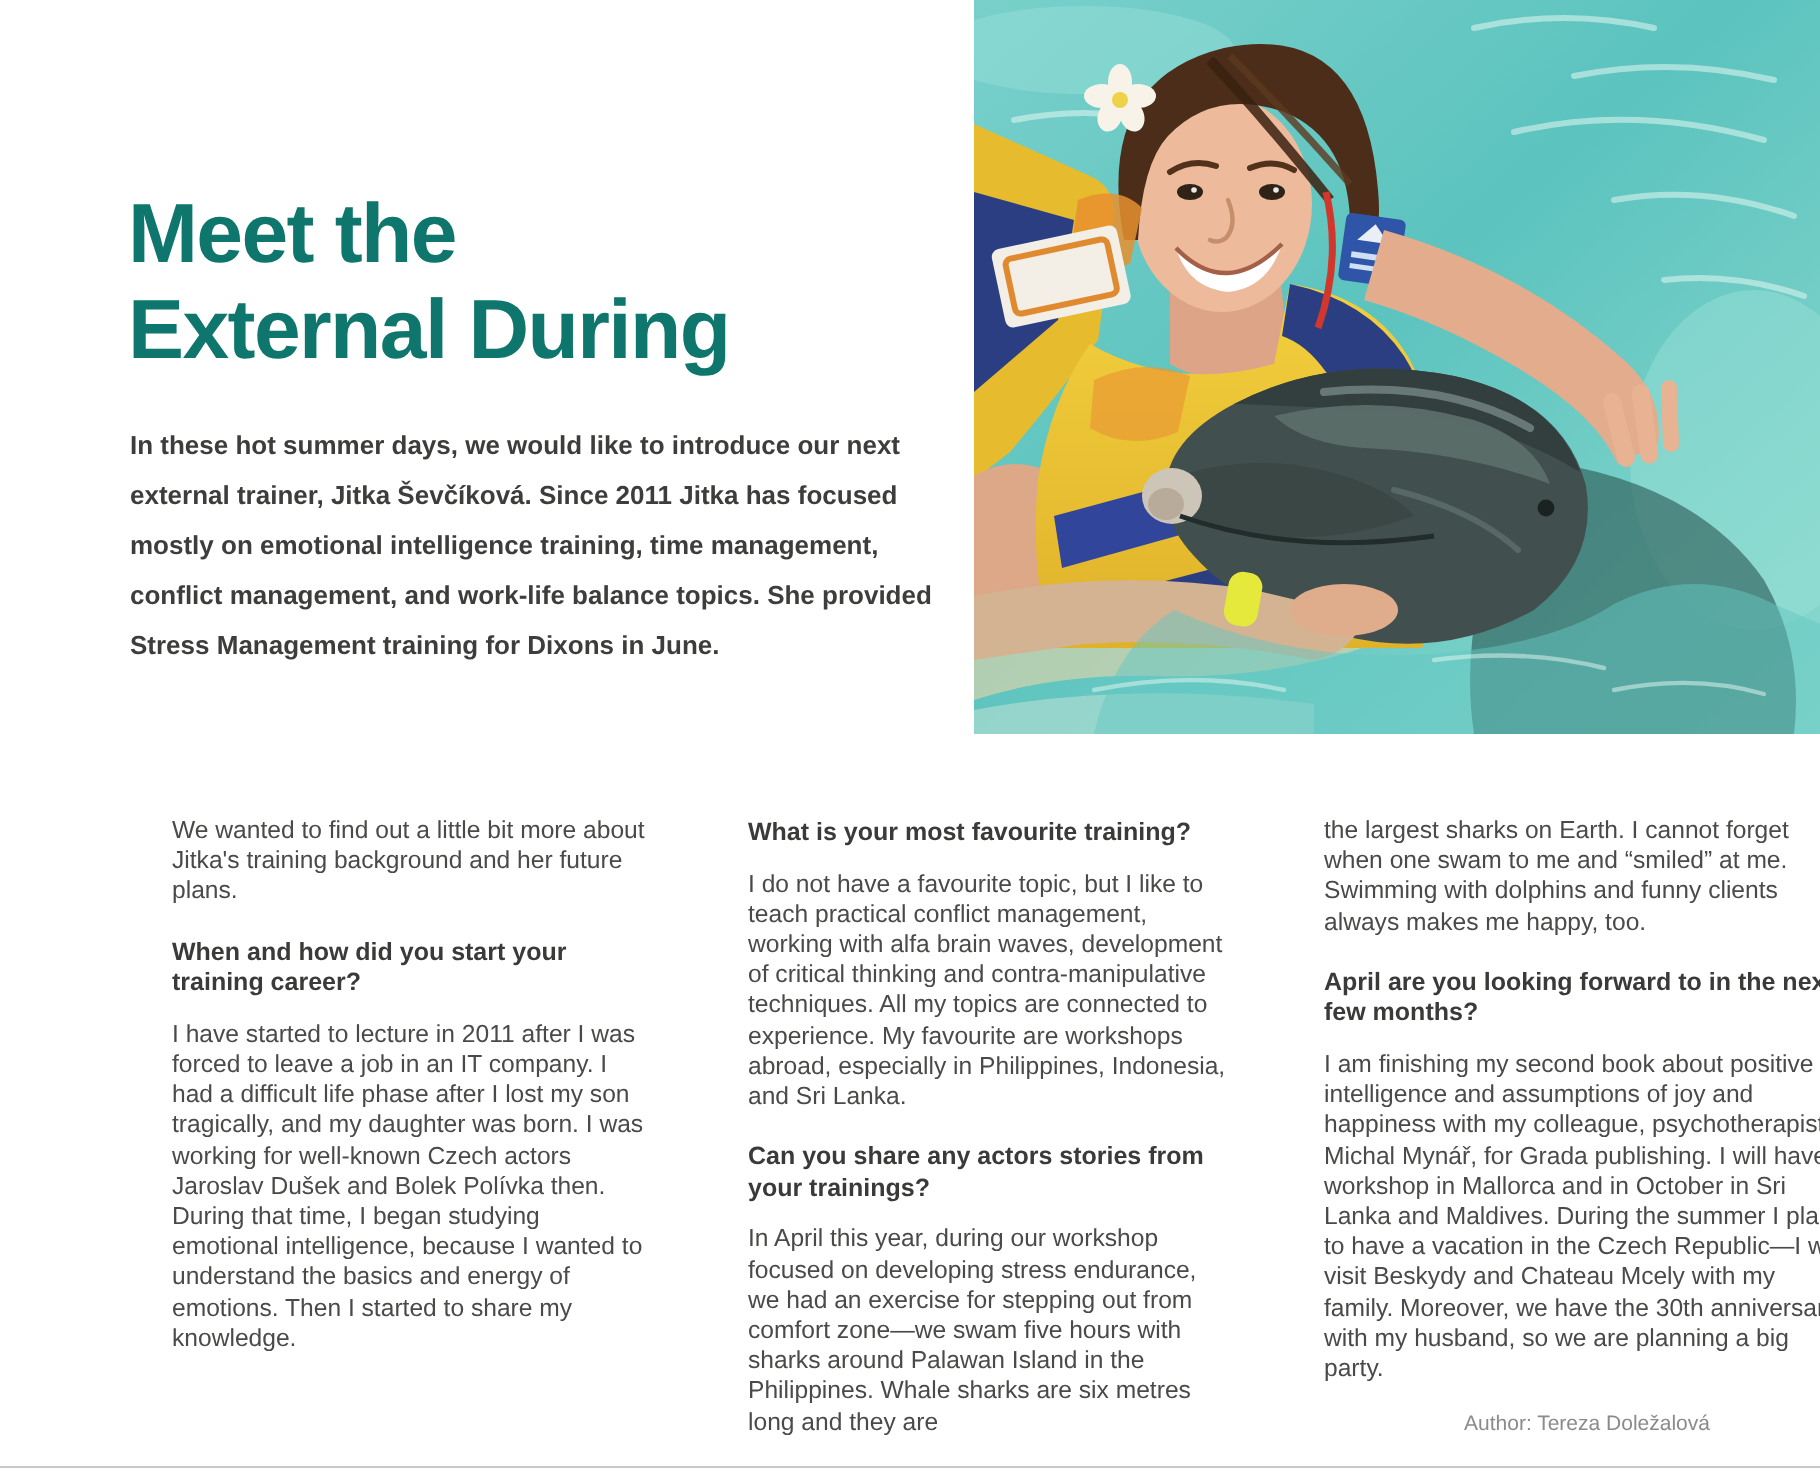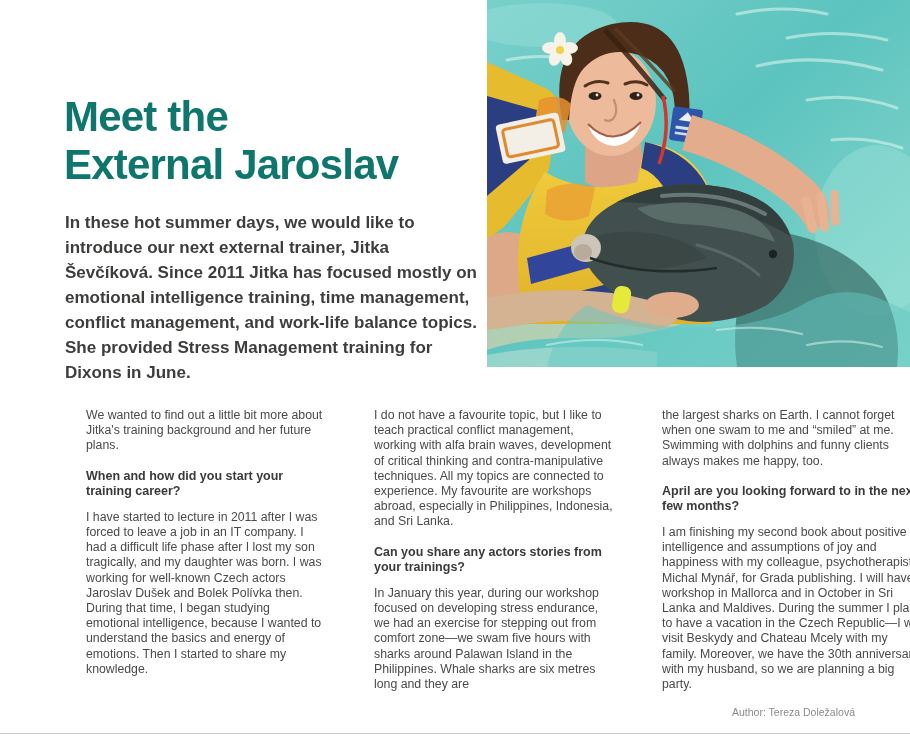--- a/index.html
+++ b/index.html
@@ -10,21 +10,21 @@
   }
   .page{position:absolute;inset:0;}
   .photo{position:absolute;left:487px;top:0;width:423px;height:367px;overflow:hidden;}
   .photo svg{display:block;width:100%;height:100%;}
   .title{
     position:absolute;left:64px;top:93px;margin:0;
     font-size:42px;line-height:48px;font-weight:bold;color:#0f766e;letter-spacing:-0.8px;
   }
   .intro{
     position:absolute;left:65px;top:210px;width:412px;margin:0;
-    font-size:17px;line-height:25px;font-weight:bold;color:#3d3d3b;
+    font-size:13px;line-height:25px;font-weight:bold;color:#3d3d3b;
   }
   .cols{position:absolute;left:65px;top:408px;display:flex;}
   .col{font-size:12.3px;line-height:15.2px;color:#4a4a48;margin-left:21px;}
   .col-1{width:240px;margin-right:27px;}
   .col-2{width:240px;margin-right:27px;}
   .col-3{width:263px;}
   .col p{margin:0 0 10px 0;}
   .col h3{margin:15px 0 10px 0;font-size:12.5px;line-height:15.6px;color:#3a3a39;font-weight:bold;}
   .col h3:first-child{margin-top:1px;}
   .author{margin-top:13px !important;font-size:10.5px;color:#8b8b8b;text-align:center;}
@@ -149,34 +149,35 @@
 
       <path d="M100 305 Q160 332 230 327 Q290 322 320 302 Q360 282 400 302 L423 312 L423 367 L60 367 Q70 324 100 305 Z" fill="#63c8c2" opacity="0.5"></path>
       <g fill="none" stroke="#e6f8f2" stroke-width="2.2" opacity="0.5" stroke-linecap="round">
         <path d="M230 330 q45 -6 85 4"></path>
         <path d="M320 345 q40 -8 75 2"></path>
         <path d="M60 345 q50 -10 95 0"></path>
       </g>
     </svg>
   </div>
 
-  <h1 class="title"><span>Meet the</span><br><span>External Jaroslav</span></h1>
+  <h1 class="title"><span>Meet the</span><br><span>External During</span></h1>
 
   <p class="intro">In these hot summer days, we would like to introduce our next external trainer, Jitka Ševčíková. Since 2011 Jitka has focused mostly on emotional intelligence training, time management, conflict management, and work-life balance topics. She provided Stress Management training for Dixons in June.</p>
 
   <div class="cols">
     <div class="col col-1">
       <p>We wanted to find out a little bit more about Jitka's training background and her future plans.</p>
       <h3>When and how did you start your training career?</h3>
       <p>I have started to lecture in 2011 after I was forced to leave a job in an IT company. I had a difficult life phase after I lost my son tragically, and my daughter was born. I was working for well-known Czech actors Jaroslav Dušek and Bolek Polívka then. During that time, I began studying emotional intelligence, because I wanted to understand the basics and energy of emotions. Then I started to share my knowledge.</p>
     </div>
     <div class="col col-2">
+      <h3>What is your most favourite training?</h3>
       <p>I do not have a favourite topic, but I like to teach practical conflict management, working with alfa brain waves, development of critical thinking and contra-manipulative techniques. All my topics are connected to experience. My favourite are workshops abroad, especially in Philippines, Indonesia, and Sri Lanka.</p>
       <h3>Can you share any actors stories from your trainings?</h3>
-      <p>In January this year, during our workshop focused on developing stress endurance, we had an exercise for stepping out from comfort zone—we swam five hours with sharks around Palawan Island in the Philippines. Whale sharks are six metres long and they are</p>
+      <p>In April this year, during our workshop focused on developing stress endurance, we had an exercise for stepping out from comfort zone—we swam five hours with sharks around Palawan Island in the Philippines. Whale sharks are six metres long and they are</p>
     </div>
     <div class="col col-3">
       <p>the largest sharks on Earth. I cannot forget when one swam to me and “smiled” at me. Swimming with dolphins and funny clients always makes me happy, too.</p>
       <h3>April are you looking forward to in the next few months?</h3>
       <p>I am finishing my second book about positive intelligence and assumptions of joy and happiness with my colleague, psychotherapist Michal Mynář, for Grada publishing. I will have a workshop in Mallorca and in October in Sri Lanka and Maldives. During the summer I plan to have a vacation in the Czech Republic—I will visit Beskydy and Chateau Mcely with my family. Moreover, we have the 30th anniversary with my husband, so we are planning a big party.</p>
       <p class="author">Author: Tereza Doležalová</p>
     </div>
   </div>
 
   <div class="bottom-rule"></div>

